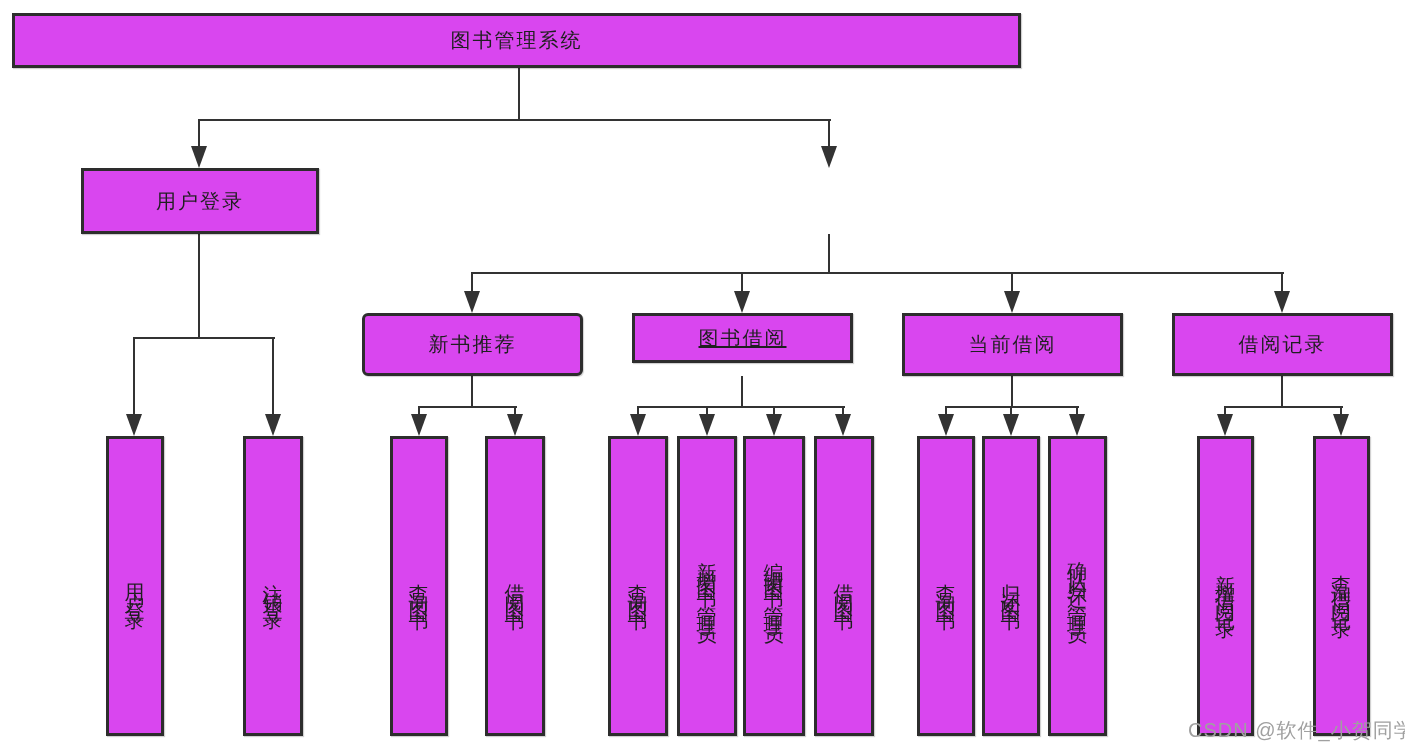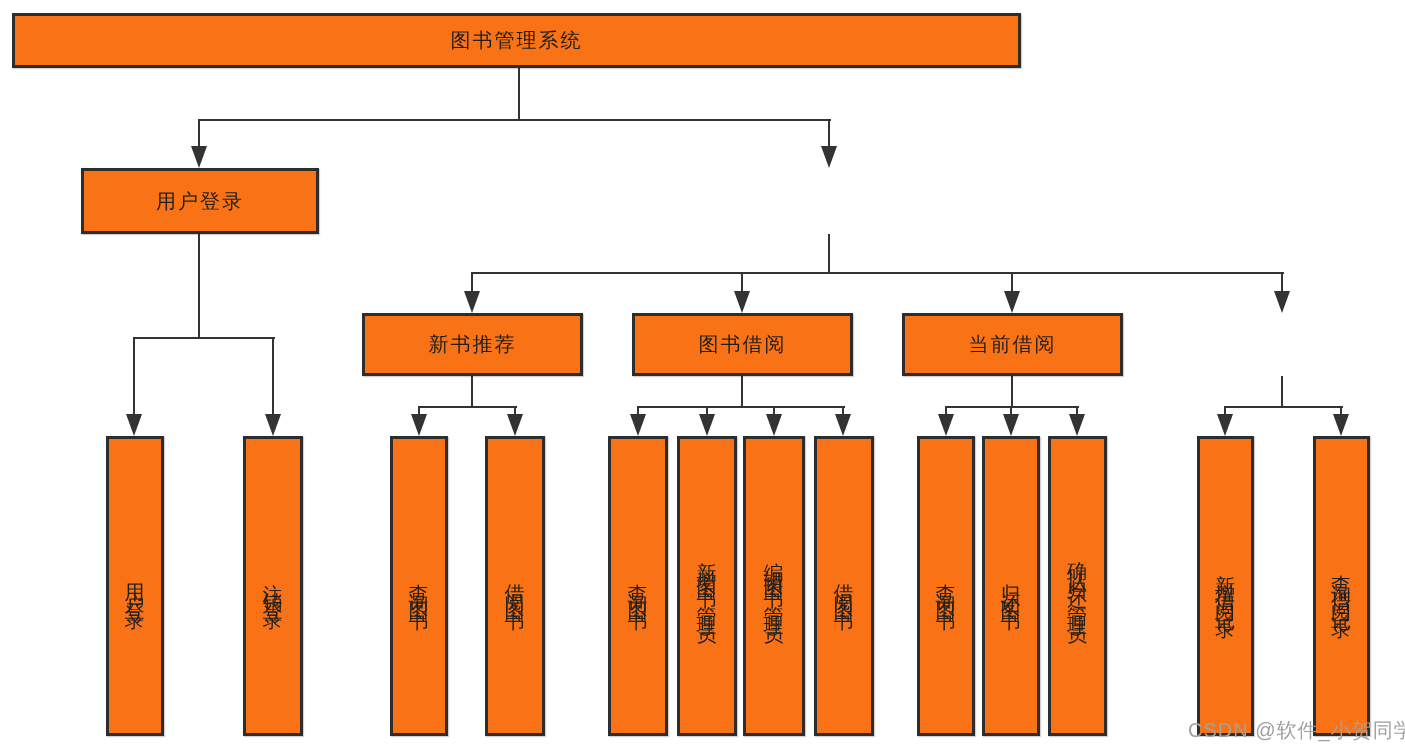--- a/index.html
+++ b/index.html
@@ -14,21 +14,21 @@
     position:relative;
     width:1405px;height:747px;
     background:var(--bg);
     font-family:"Liberation Sans", sans-serif;
     overflow:hidden;
   }
   .box{
     position:absolute;
     box-sizing:border-box;
     border:3px solid var(--border);
-    background:#f97316;
+    background:#d946ef;
     display:flex;align-items:center;justify-content:center;
     color:var(--text);
     box-shadow:1px 1px 1px rgba(0,0,0,0.18);
   }
   .h-label{font-size:20px;letter-spacing:2px;white-space:nowrap;}
   .v-label{
     writing-mode:vertical-rl;
     text-orientation:mixed;
     font-size:20px;
     letter-spacing:9px;
@@ -117,28 +117,31 @@
   <div class="tri" style="left:1333px;top:414px;"></div>
 
   <div class="box" style="left:12px;top:13px;width:1009px;height:55px;">
     <span class="h-label">图书管理系统</span>
   </div>
 
   <div class="box" style="left:81px;top:168px;width:238px;height:66px;">
     <span class="h-label">用户登录</span>
   </div>
 
-  <div class="box" style="left:362px;top:313px;width:221px;height:63px;">
+  <div class="box" style="left:362px;top:313px;width:221px;height:63px;border-radius:6px;">
     <span class="h-label">新书推荐</span>
   </div>
-  <div class="box" style="left:632px;top:313px;width:221px;height:63px;">
+  <div class="box" style="left:632px;top:313px;width:221px;height:50px;text-decoration:underline;">
     <span class="h-label">图书借阅</span>
   </div>
   <div class="box" style="left:902px;top:313px;width:221px;height:63px;align-items:center;">
     <span class="h-label">当前借阅</span>
+  </div>
+  <div class="box" style="left:1172px;top:313px;width:221px;height:63px;">
+    <span class="h-label">借阅记录</span>
   </div>
 
   <div class="box" style="left:106px;top:436px;width:58px;height:300px;">
     <span class="v-label">用户登录</span>
   </div>
   <div class="box" style="left:243px;top:436px;width:60px;height:300px;">
     <span class="v-label">注销登录</span>
   </div>
 
   <div class="box" style="left:390px;top:436px;width:58px;height:300px;">

